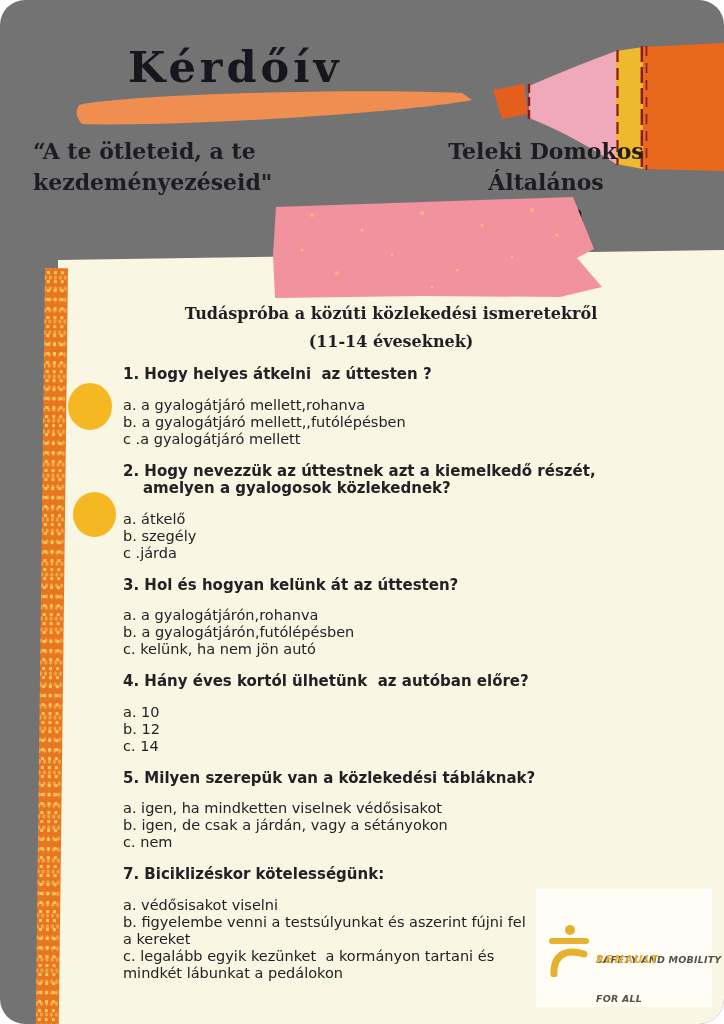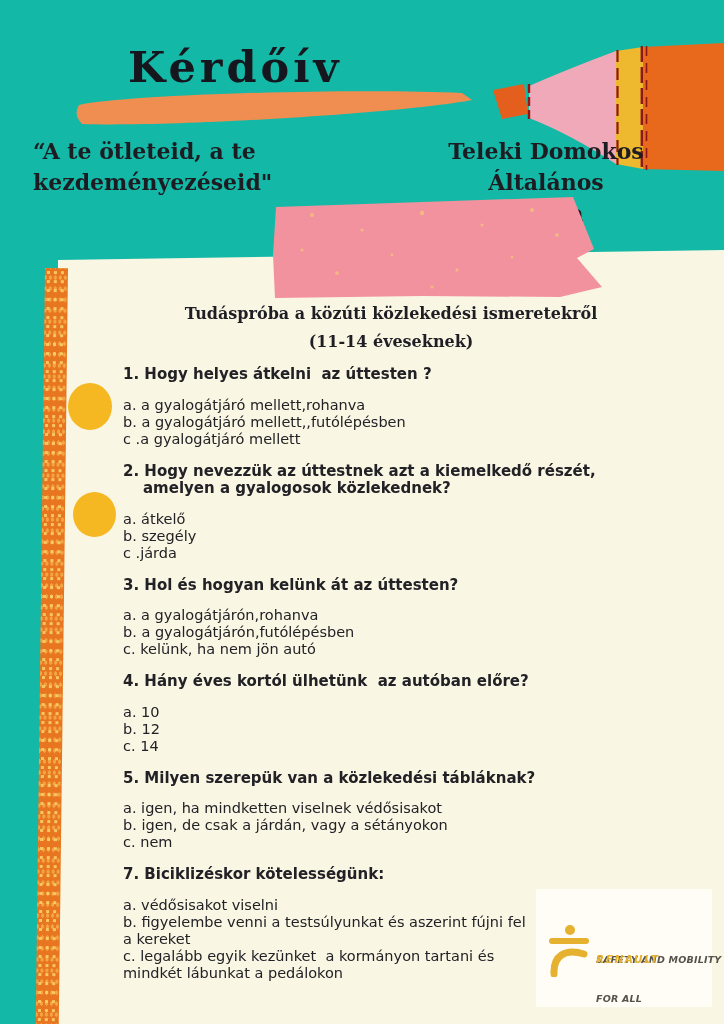--- a/index.html
+++ b/index.html
@@ -1,17 +1,17 @@
 <!DOCTYPE html>
 <html><head>
 <meta charset="utf-8">
 <style>
   html,body{margin:0;padding:0;}
   body{font-family:"DejaVu Sans","Liberation Sans",sans-serif;}
-  #stage{position:relative;width:724px;height:1024px;background:#14b8a6;overflow:hidden;}
+  #stage{position:relative;width:724px;height:1024px;background:#737373;overflow:hidden;border-radius:25px;}
 
   
   .main-title{position:absolute;left:128px;top:42px;font-family:"DejaVu Serif","Liberation Serif",serif;
     font-weight:700;font-size:43px;letter-spacing:4px;color:#16161e;}
   .quote{position:absolute;left:33px;top:136px;font-family:"DejaVu Serif","Liberation Serif",serif;
     font-weight:700;font-size:22px;line-height:31px;color:#1d1c22;}
   .school{position:absolute;left:448px;top:136px;width:196px;text-align:center;
     font-family:"DejaVu Serif","Liberation Serif",serif;font-weight:700;font-size:22px;line-height:31px;color:#1d1c22;}
   .brush-stroke{position:absolute;left:70px;top:84px;}
   .marker{position:absolute;left:485px;top:38px;}

